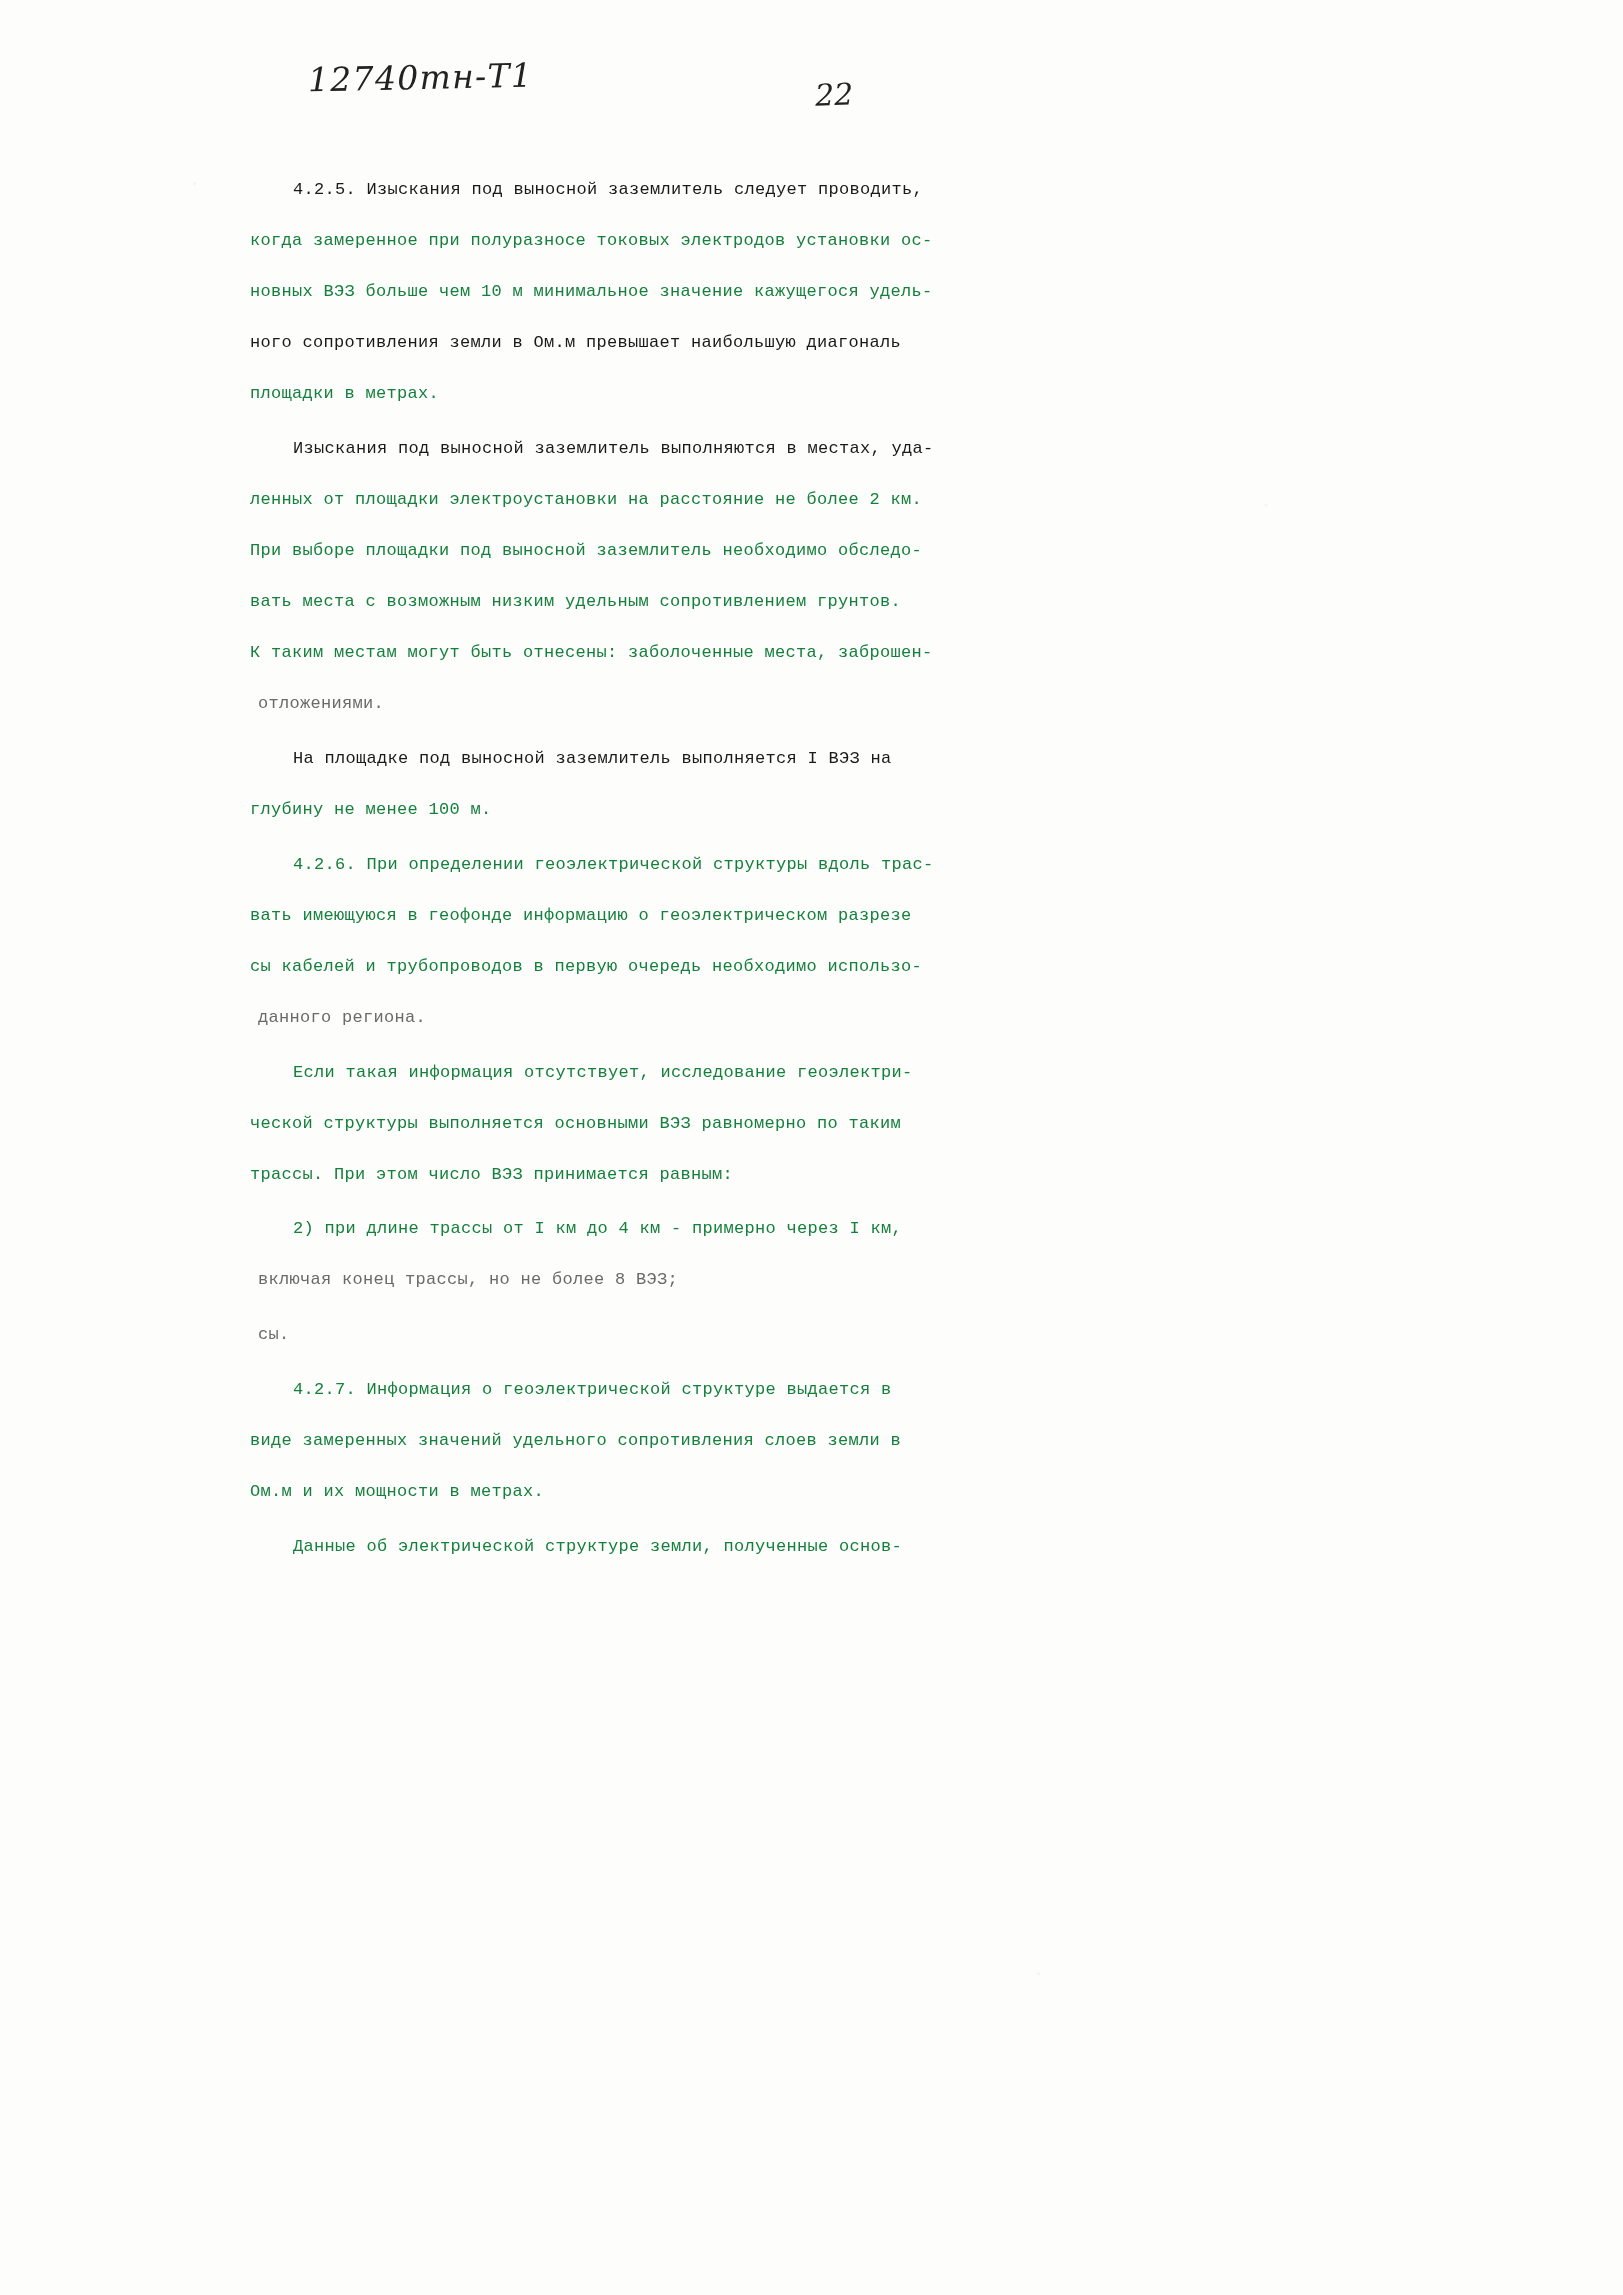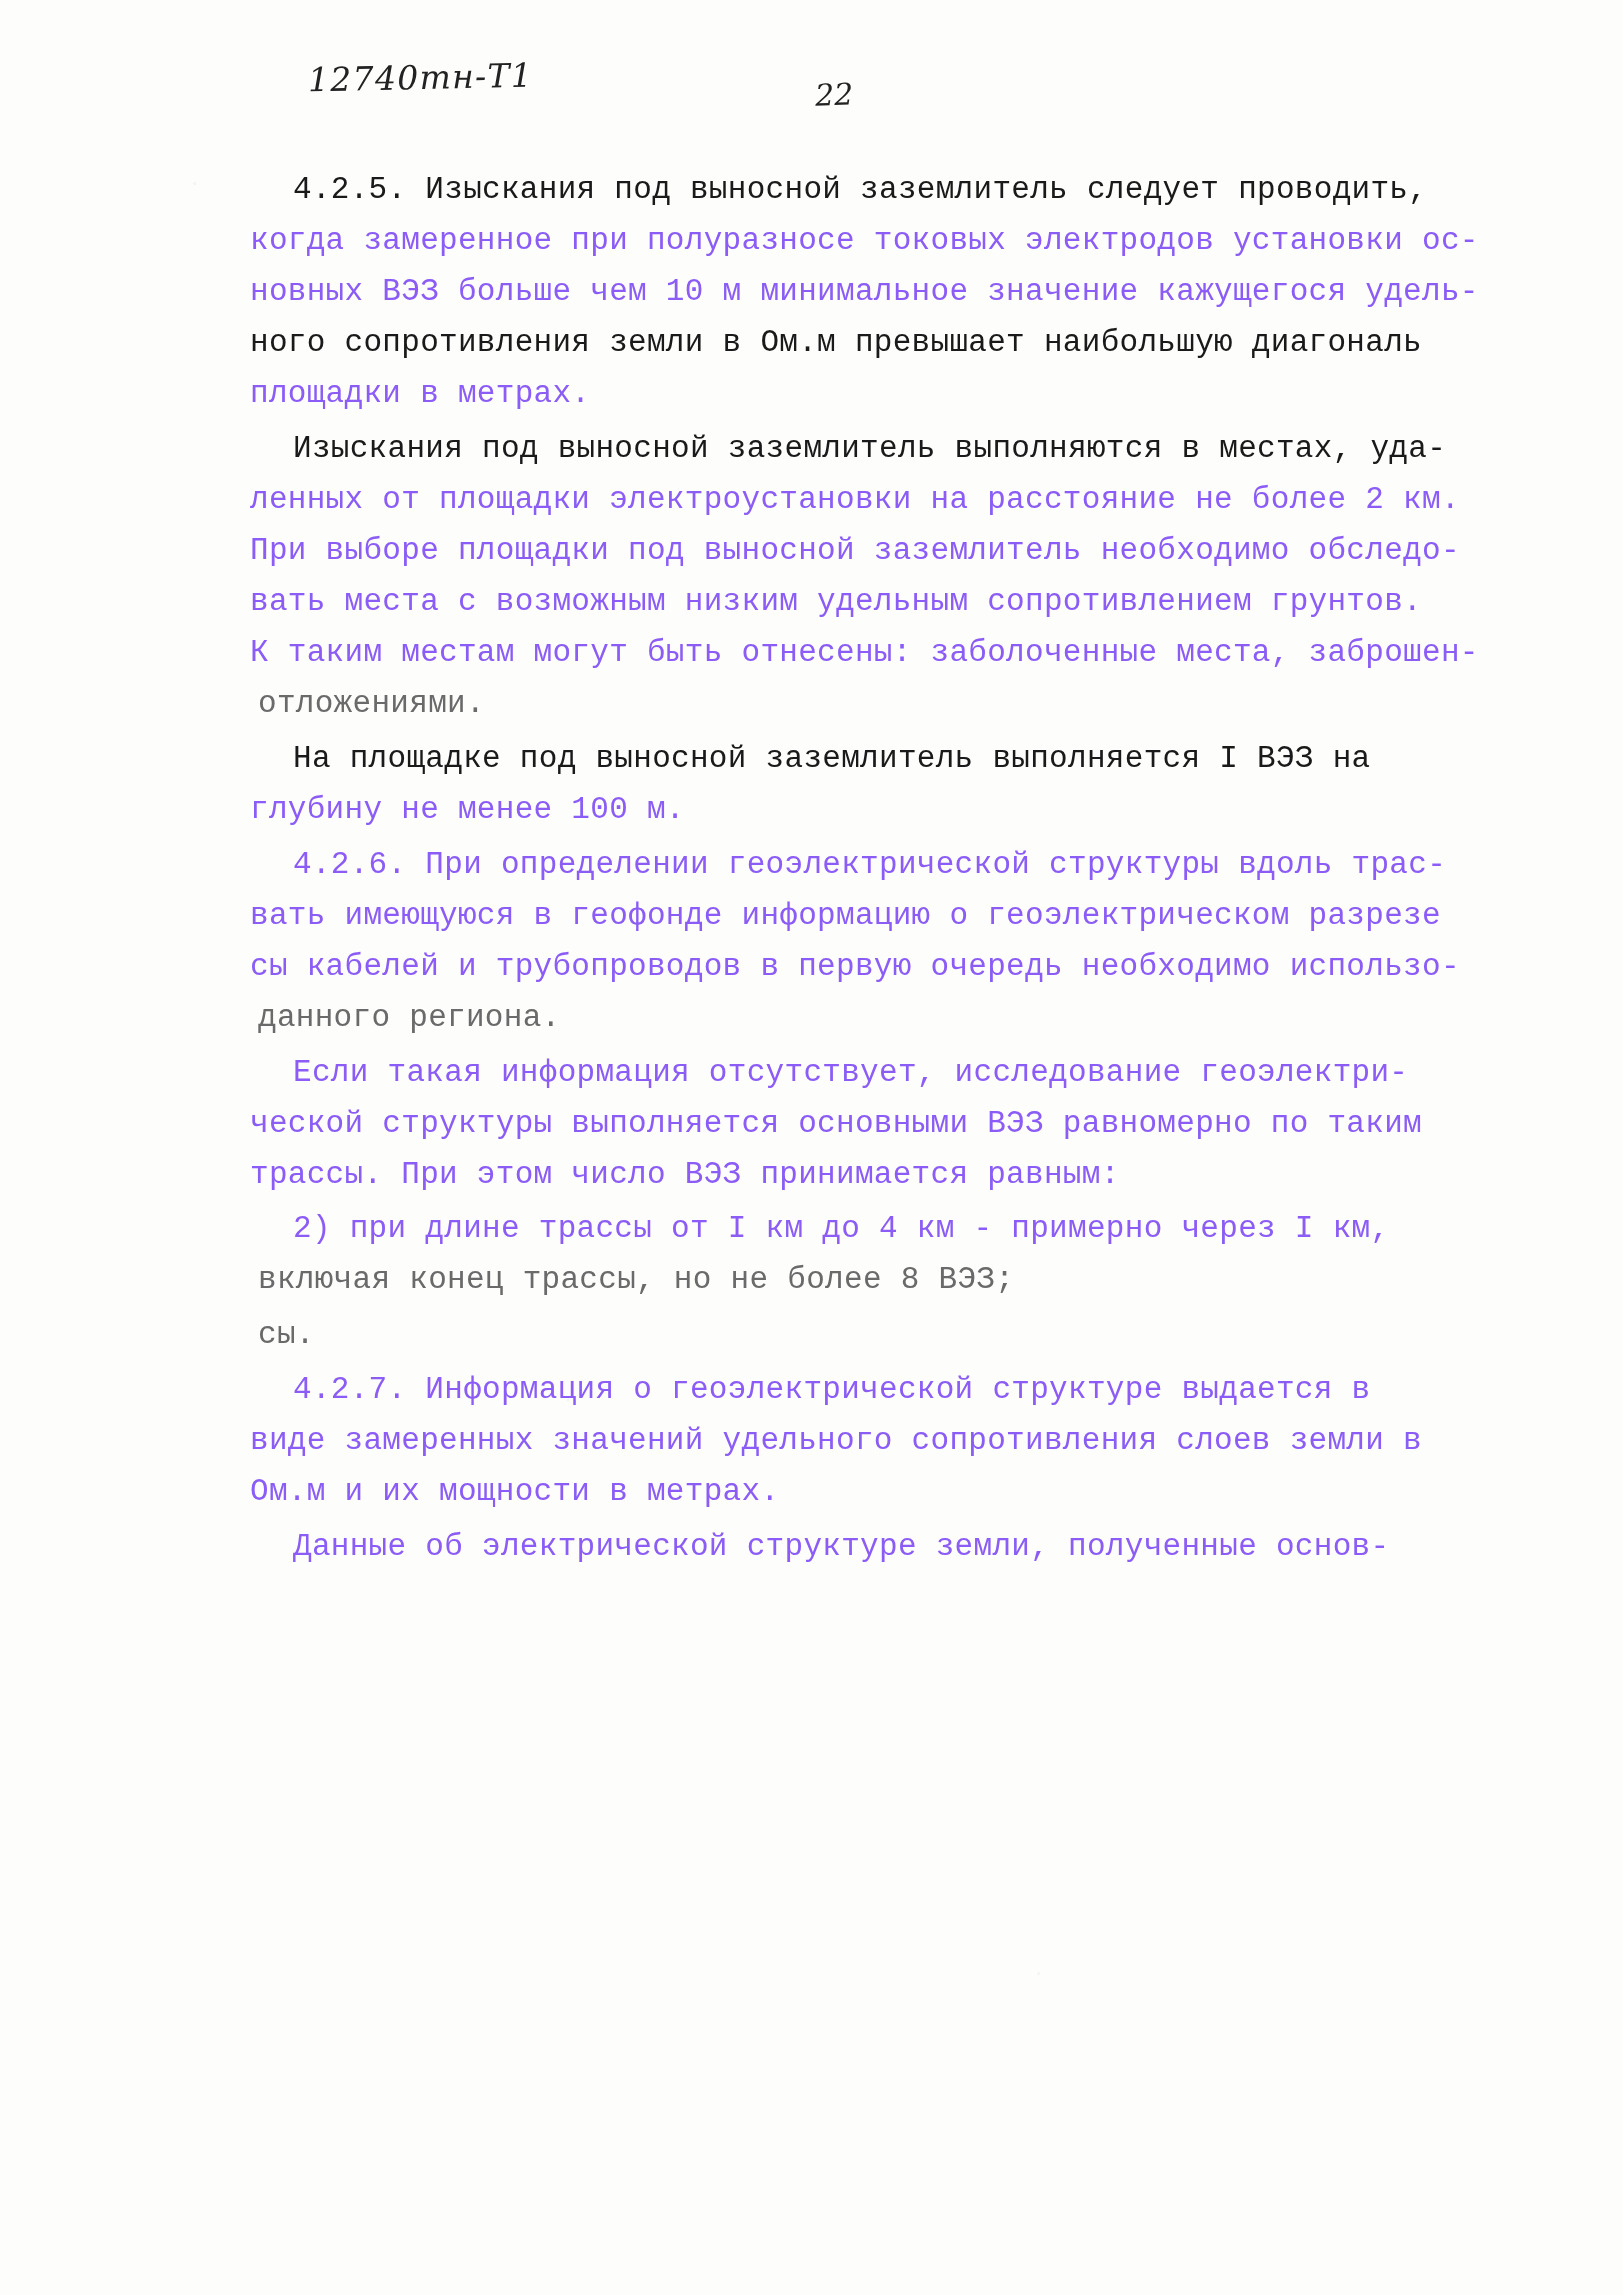--- a/index.html
+++ b/index.html
@@ -59,31 +59,31 @@
   .body-text {
     position: absolute;
     left: 250px;
     top: 164px;
     width: 1152px;
   }
   .para {
     margin: 0 0 3.9px 0;
   }
   .line {
-    font-size: 31px;
+    font-size: 17px;
     line-height: 51px;
     white-space: pre;
     letter-spacing: 0.3px;
   }
   .line.indent {
     padding-left: 43px;
   }
   
   .faded {
-    color: #8b5cf6;
+    color: #15803d;
   }
   .very-faded {
     color: #6a6a6a;
     margin-left: 8px;
   }
 </style>
 </head>
 <body>
 
 <div class="page">

